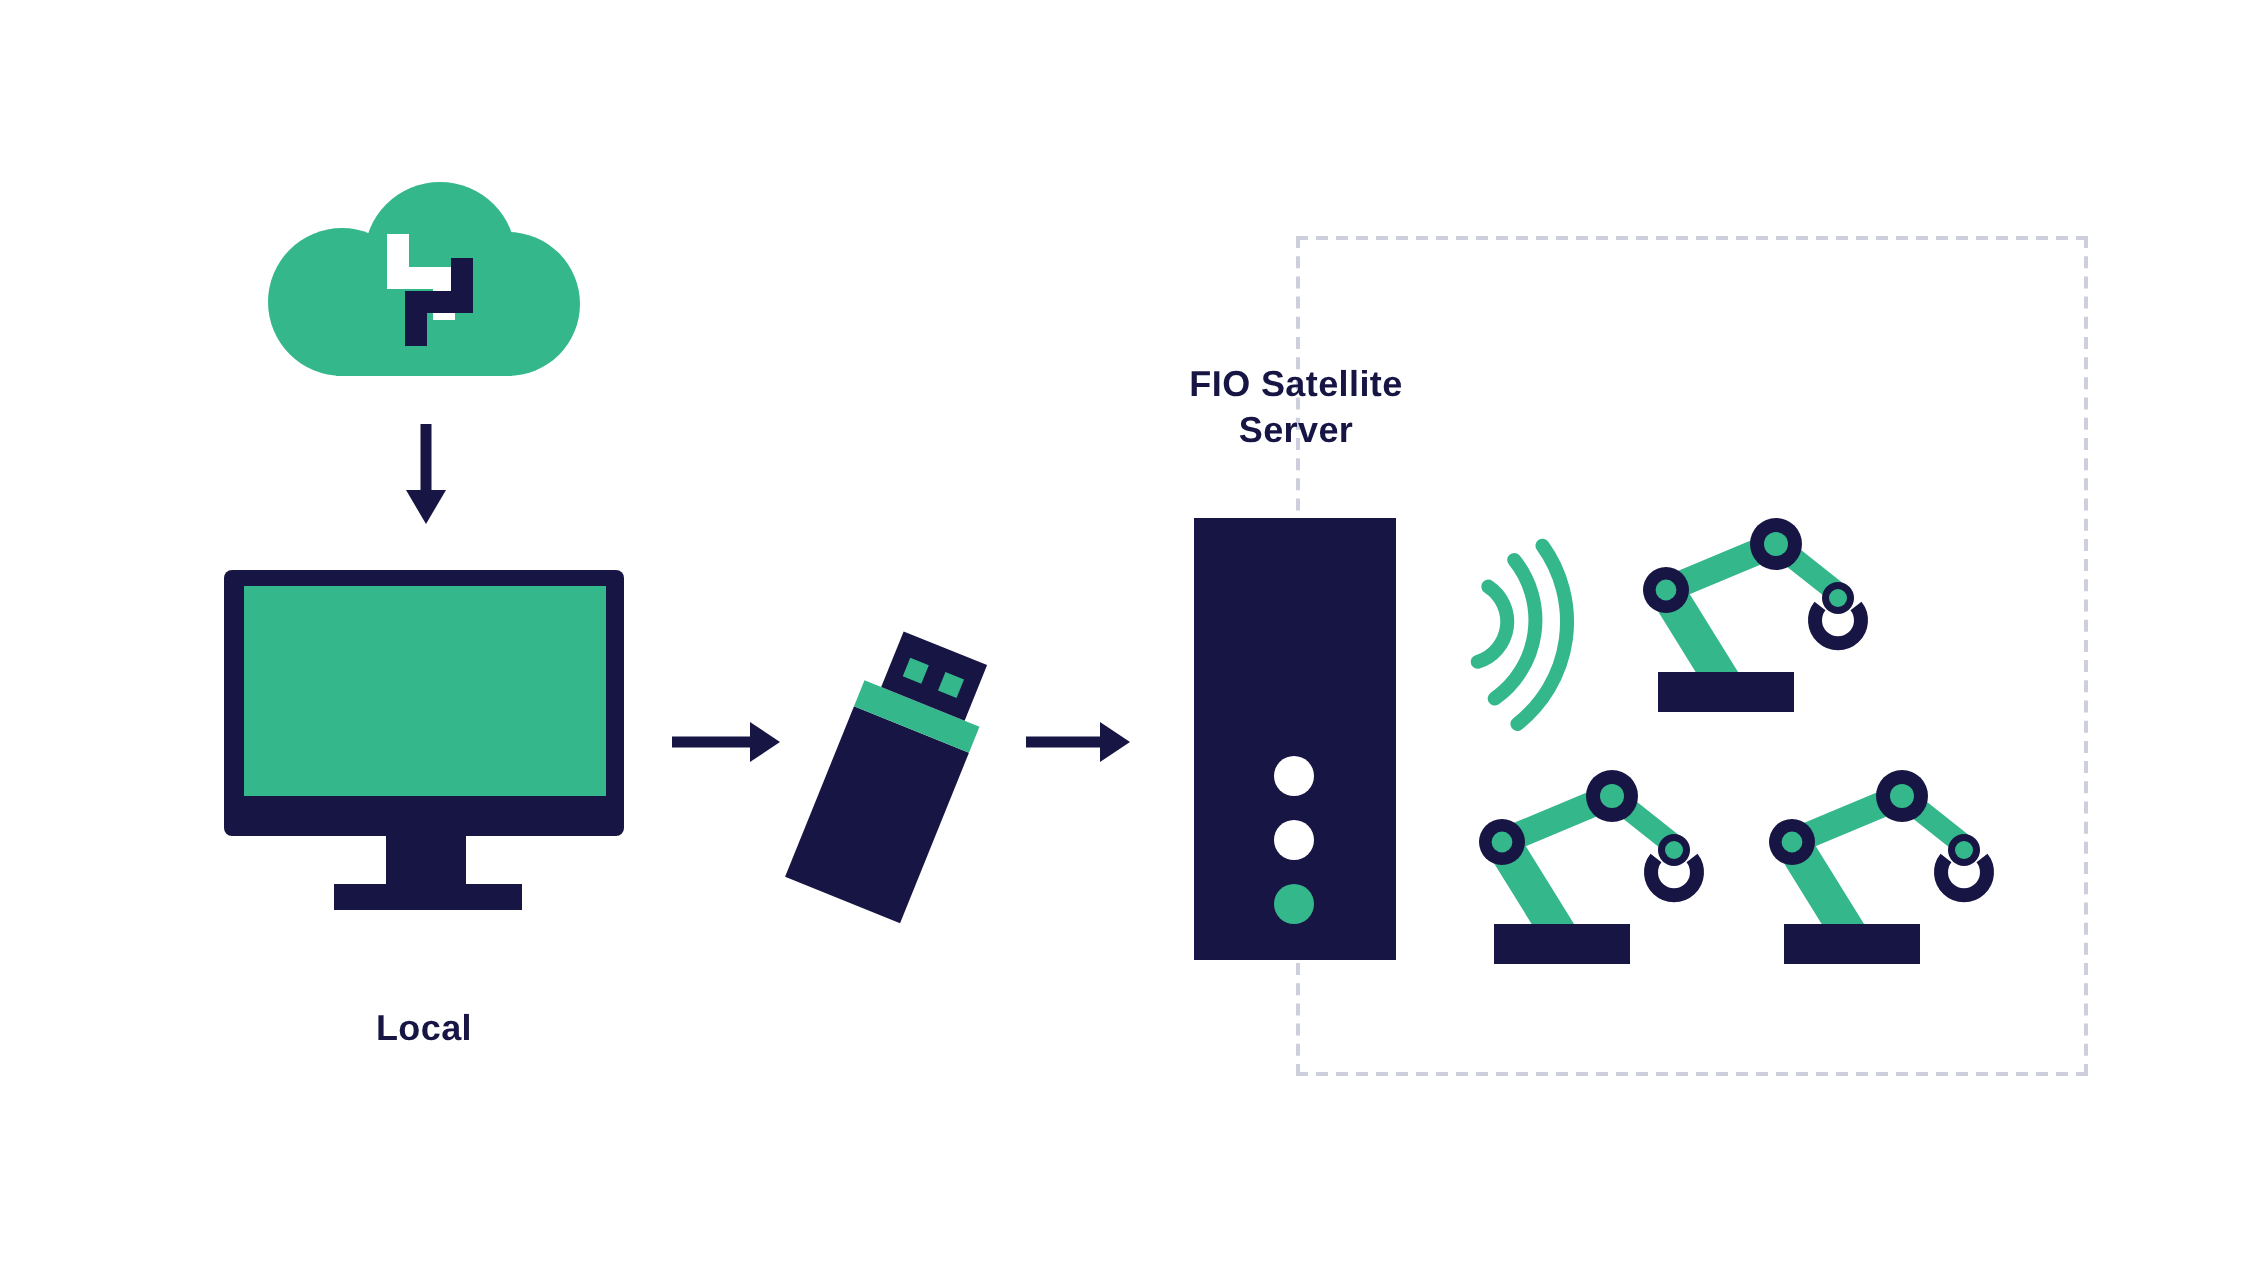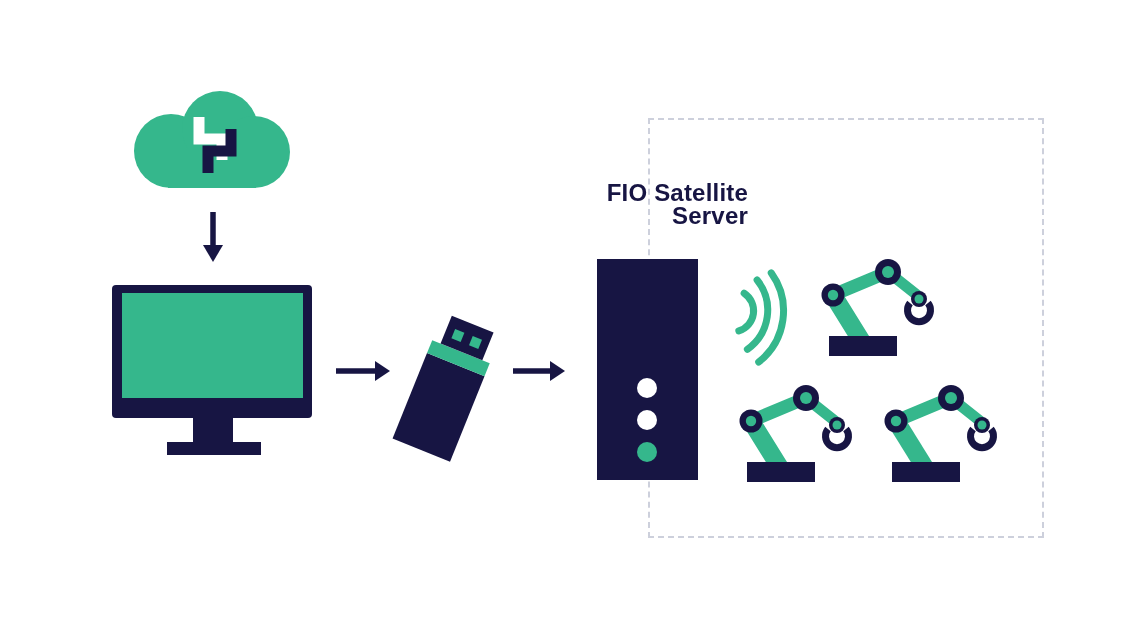--- a/index.html
+++ b/index.html
@@ -24,22 +24,22 @@
     border:2px dashed var(--dotted_border);
     box-sizing:border-box;
     z-index:1;
   }
   svg.art{
     position:absolute;left:0;top:0;z-index:2;
   }
   .label{
     position:absolute;z-index:3;
     font-weight:700;
-    font-size:24px;line-height:23px;
-    text-align:right;
+    font-size:18px;line-height:23px;
+    text-align:center;
     white-space:pre-line;
     letter-spacing:0.2px;
   }
   .label-navy{color:var(--navy);}
   .label-green{color:var(--green);}
   #local-label{left:112px;top:503px;width:200px;}
   #server-label{left:548px;top:181px;width:200px;}
   #factory-label{left:786px;top:181px;width:200px;}
 </style>
 </head>
@@ -119,18 +119,19 @@
       <path d="M 765 272 A 65 65 0 0 1 765 362"></path>
     </g>
 
     <g>
       <use href="#robot" transform="translate(822,259)"></use>
       <use href="#robot" transform="translate(740,385)"></use>
       <use href="#robot" transform="translate(885,385)"></use>
     </g>
   </svg>
 
+  <div class="label label-navy" id="local-label">Local</div>
 
   <div class="label label-navy" id="server-label">FIO Satellite
 Server</div>
 
 
 </div>
 
 </body></html>

